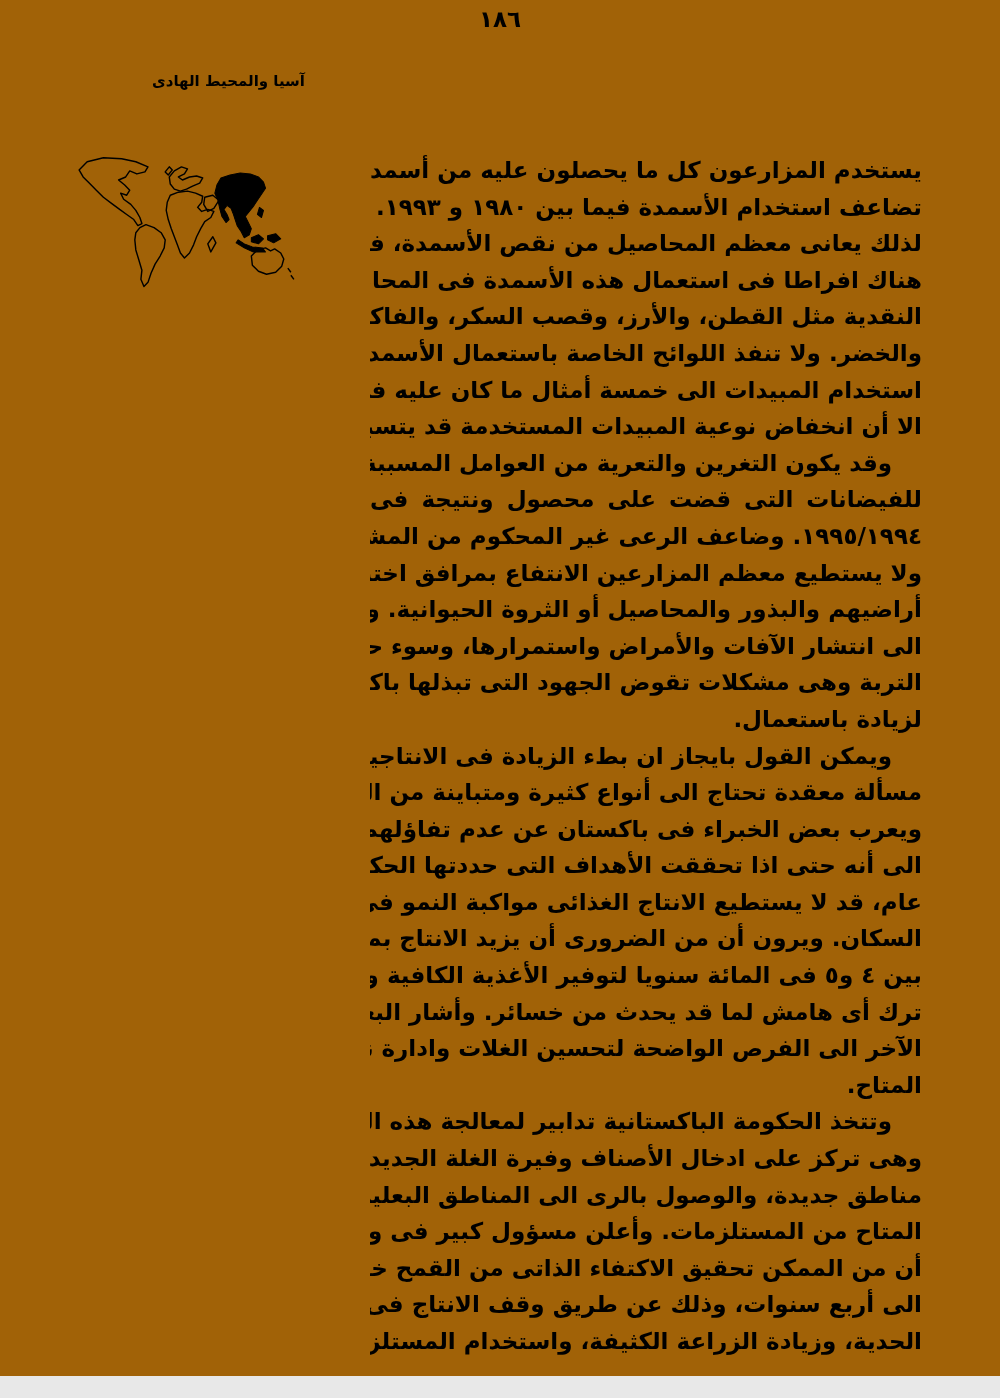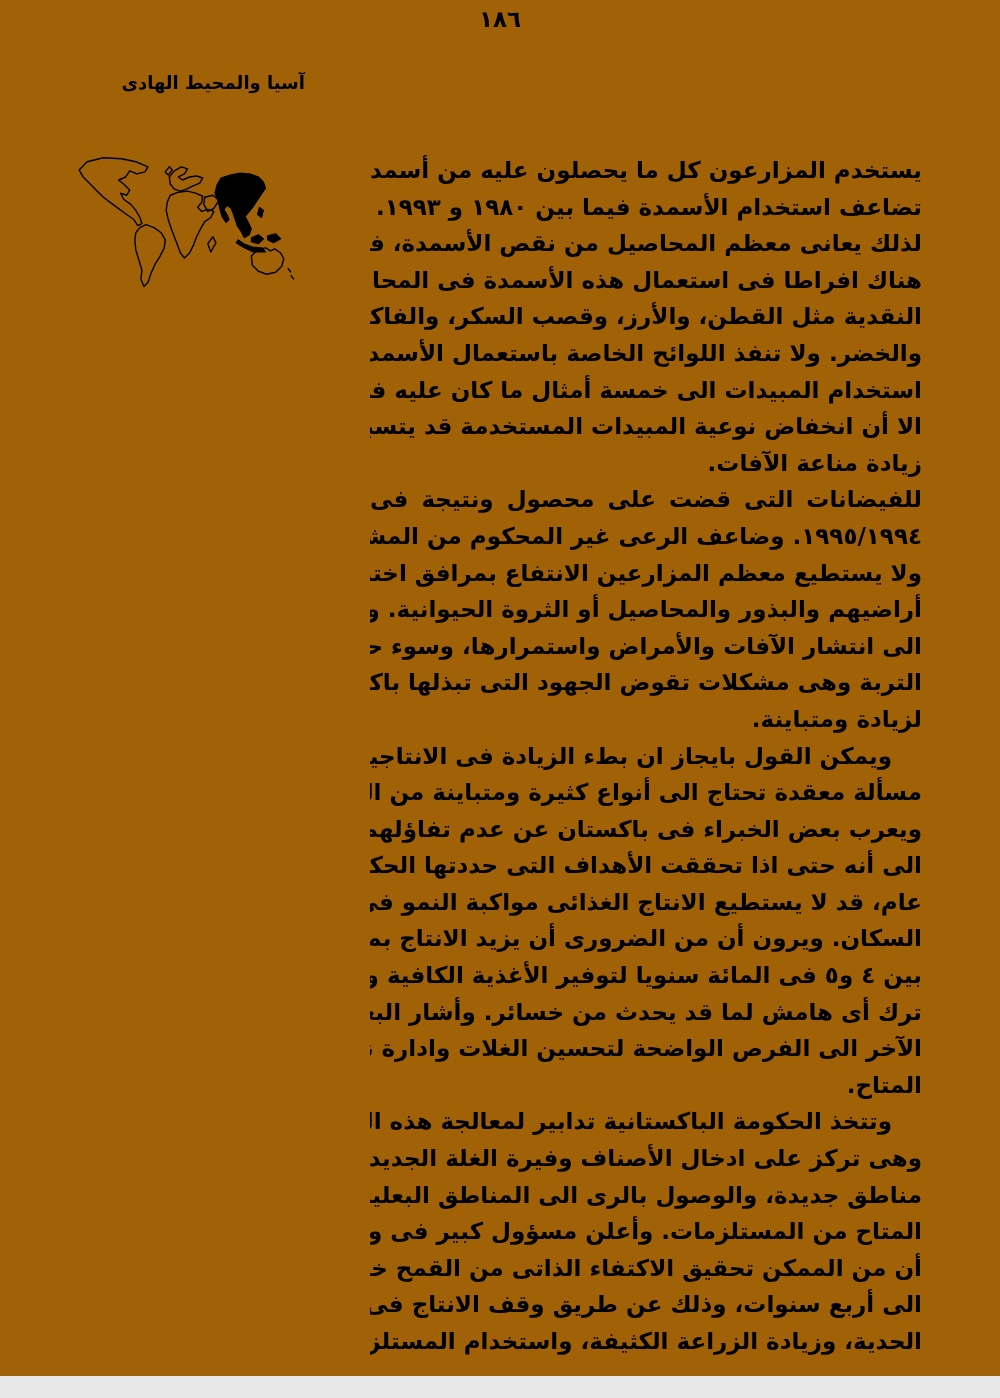--- a/index.html
+++ b/index.html
@@ -7,21 +7,21 @@
     position:relative;width:1000px;height:1376px;margin:0 auto;
     background:#a16207;color:#000;overflow:hidden;
     font-family:"DejaVu Sans",sans-serif;
   }
   #page-number{
     position:absolute;top:6px;left:0;width:1000px;text-align:center;
     font-size:23px;font-weight:bold;direction:rtl;
   }
   #section-header{
     position:absolute;top:72px;left:95px;width:210px;
-    font-size:18px;font-weight:bold;direction:rtl;text-align:right;
+    font-size:15px;font-weight:bold;direction:rtl;text-align:right;
   }
   #map-wrap{position:absolute;top:143px;left:73px;width:228px;height:148px;}
   #map-wrap svg{display:block;width:100%;height:100%;}
   .outline{fill:none;stroke:#000;stroke-width:1.4;stroke-linejoin:round;}
   .filled{fill:#000;stroke:#000;stroke-width:1;stroke-linejoin:round;}
   #text-column{
     position:absolute;top:152px;left:370px;width:552px;
     direction:rtl;font-weight:bold;font-size:23px;
   }
   .text-line{
@@ -72,28 +72,28 @@
 
   <div id="text-column">
       <div class="text-line">يستخدم المزارعون كل ما يحصلون عليه من أسمدة. فقد</div>
       <div class="text-line">تضاعف استخدام الأسمدة فيما بين ١٩٨٠ و ١٩٩٣. ونتيجة</div>
       <div class="text-line">لذلك يعانى معظم المحاصيل من نقص الأسمدة، فى حين أن</div>
       <div class="text-line">هناك افراطا فى استعمال هذه الأسمدة فى المحاصيل</div>
       <div class="text-line">النقدية مثل القطن، والأرز، وقصب السكر، والفاكهة،</div>
       <div class="text-line">والخضر. ولا تنفذ اللوائح الخاصة باستعمال الأسمدة. وزاد</div>
       <div class="text-line">استخدام المبيدات الى خمسة أمثال ما كان عليه فى ١٩٨١،</div>
       <div class="text-line">الا أن انخفاض نوعية المبيدات المستخدمة قد يتسبب فى</div>
-      <div class="text-line para-end">زيادة مناعة الآفات.</div>
+      <div class="text-line indent">وقد يكون التغرين والتعرية من العوامل المسببة</div>
       <div class="text-line">للفيضانات التى قضت على محصول ونتيجة فى</div>
       <div class="text-line">١٩٩٥/١٩٩٤. وضاعف الرعى غير المحكوم من المشكلة.</div>
       <div class="text-line">ولا يستطيع معظم المزارعين الانتفاع بمرافق اختبار تربة</div>
       <div class="text-line">أراضيهم والبذور والمحاصيل أو الثروة الحيوانية. ويؤدى ذلك</div>
       <div class="text-line">الى انتشار الآفات والأمراض واستمرارها، وسوء حالة</div>
       <div class="text-line">التربة وهى مشكلات تقوض الجهود التى تبذلها باكستان</div>
-      <div class="text-line para-end">لزيادة ومتباينة.</div>
+      <div class="text-line para-end">لزيادة باستعمال.</div>
       <div class="text-line indent">ويمكن القول بايجاز ان بطء الزيادة فى الانتاجية يعد</div>
       <div class="text-line">مسألة معقدة تحتاج الى أنواع كثيرة ومتباينة من الحلول.</div>
       <div class="text-line">ويعرب بعض الخبراء فى باكستان عن عدم تفاؤلهم مشيرين</div>
       <div class="text-line">الى أنه حتى اذا تحققت الأهداف التى حددتها الحكومة كل</div>
       <div class="text-line">عام، قد لا يستطيع الانتاج الغذائى مواكبة النمو فى عدد</div>
       <div class="text-line">السكان. ويرون أن من الضرورى أن يزيد الانتاج بما يتراوح</div>
       <div class="text-line">بين ٤ و٥ فى المائة سنويا لتوفير الأغذية الكافية وذلك دون</div>
       <div class="text-line">ترك أى هامش لما قد يحدث من خسائر. وأشار البعض</div>
       <div class="text-line">الآخر الى الفرص الواضحة لتحسين الغلات وادارة نظم</div>
       <div class="text-line para-end">المتاح.</div>

